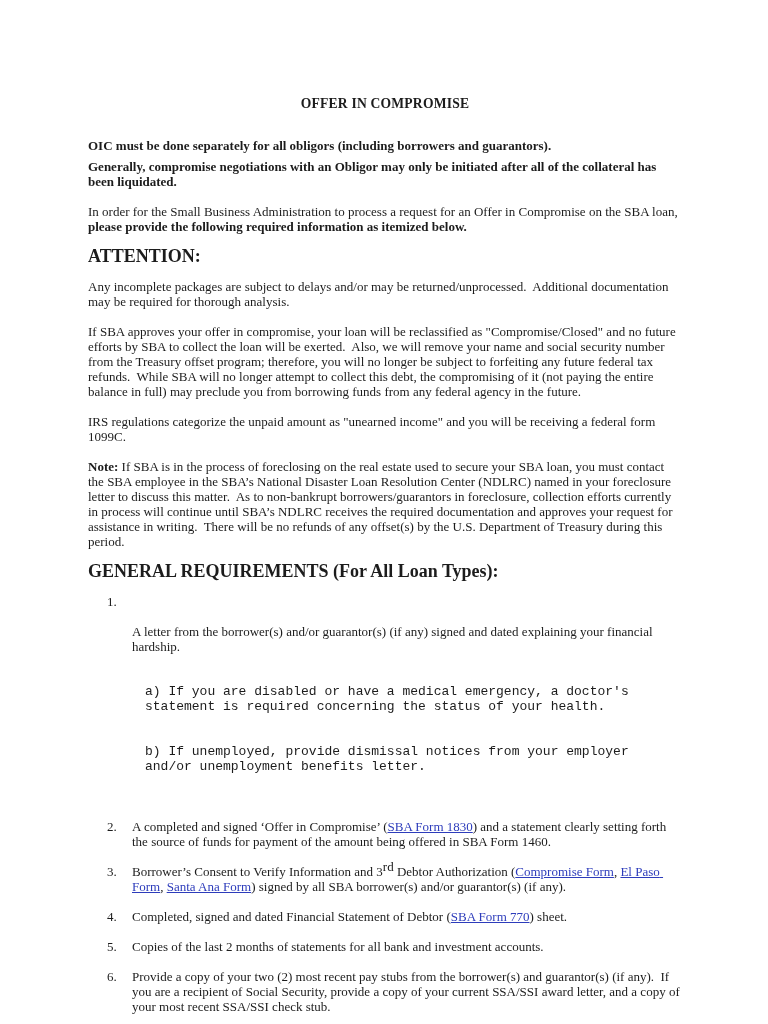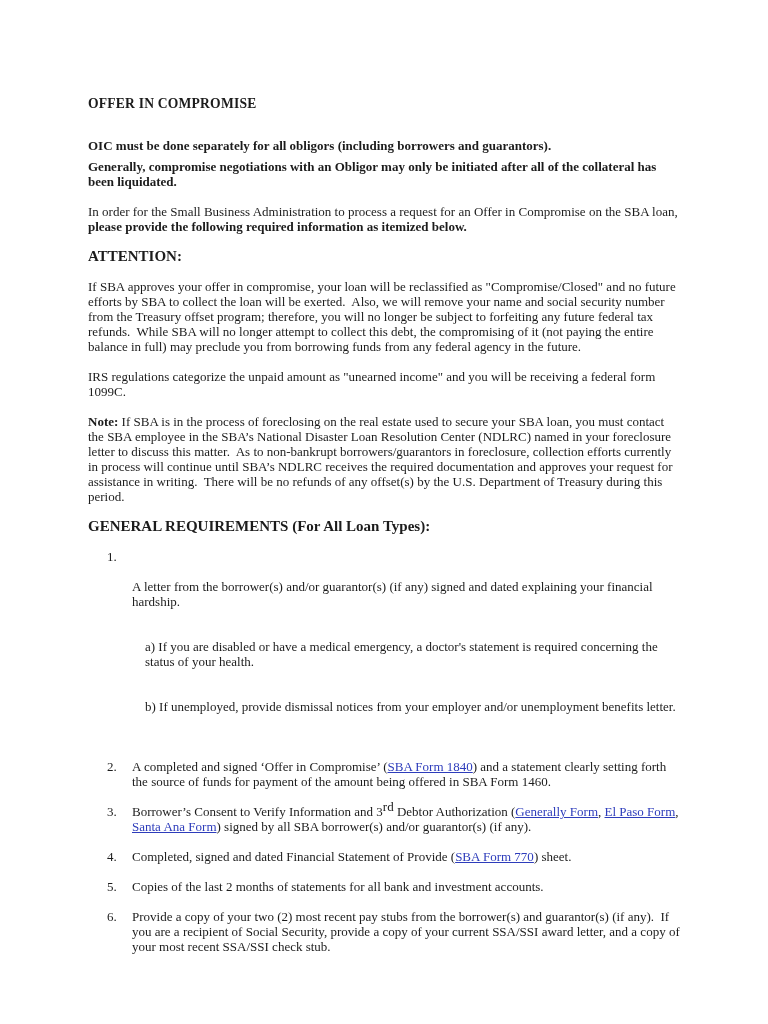--- a/index.html
+++ b/index.html
@@ -15,23 +15,24 @@
     font-size: 13px;
     line-height: 15px;
     color: var(--ink);
     overflow: hidden;
   }
   h1.doc-title {
     font-size: 13.6px;
     font-weight: bold;
     margin: 0 0 27px 0;
     letter-spacing: 0.2px;
+    text-align: center;
   }
   h2.doc-heading {
-    font-size: 15px;
+    font-size: 18px;
     font-weight: bold;
     margin: 0 0 15px 0;
   }
   p.para {
     margin: 0 0 15px 0;
     white-space: pre-wrap;
   }
   p.tight { margin-bottom: 6px; }
   .b { font-weight: bold; }
   a.doclink {
@@ -45,39 +46,40 @@
     margin: 0 0 15px 0;
   }
   .li .num {
     flex: 0 0 44px;
     padding-left: 19px;
   }
   .li .li-body {
     flex: 1;
     white-space: pre-wrap;
   }
-  .sub { margin-left: 13px; }
+  .sub { margin-left: 13px; font-family: Liberation Mono, monospace; }
   sup.ord { font-size: 13px; line-height: 0; vertical-align: super; }
 </style>
 </head>
 <body>
 
 <div class="page">
 
   <h1 class="doc-title">OFFER IN COMPROMISE</h1>
 
   <p class="para b tight">OIC must be done separately for all obligors (including borrowers and guarantors).</p>
 
   <p class="para b">Generally, compromise negotiations with an Obligor may only be initiated after all of the collateral has been liquidated.</p>
 
   <p class="para"><span>In order for the Small Business Administration to process a request for an Offer in Compromise on the SBA loan, </span><span class="b">please provide the following required information as itemized below.</span></p>
 
   <h2 class="doc-heading">ATTENTION:</h2>
 
 
+  <p class="para">Any incomplete packages are subject to delays and/or may be returned/unprocessed.  Additional documentation may be required for thorough analysis.</p>
 
   <p class="para">If SBA approves your offer in compromise, your loan will be reclassified as "Compromise/Closed" and no future efforts by SBA to collect the loan will be exerted.  Also, we will remove your name and social security number from the Treasury offset program; therefore, you will no longer be subject to forfeiting any future federal tax refunds.  While SBA will no longer attempt to collect this debt, the compromising of it (not paying the entire balance in full) may preclude you from borrowing funds from any federal agency in the future.</p>
 
   <p class="para">IRS regulations categorize the unpaid amount as "unearned income" and you will be receiving a federal form 1099C.</p>
 
   <p class="para"><span class="b">Note:</span><span> If SBA is in the process of foreclosing on the real estate used to secure your SBA loan, you must contact the SBA employee in the SBA’s National Disaster Loan Resolution Center (NDLRC) named in your foreclosure letter to discuss this matter.  As to non-bankrupt borrowers/guarantors in foreclosure, collection efforts currently in process will continue until SBA’s NDLRC receives the required documentation and approves your request for assistance in writing.  There will be no refunds of any offset(s) by the U.S. Department of Treasury during this period.</span></p>
 
   <h2 class="doc-heading">GENERAL REQUIREMENTS (For All Loan Types):</h2>
 
   <div class="list">
@@ -86,31 +88,31 @@
       <span class="num">1.</span>
       <div class="li-body">
         <div>A letter from the borrower(s) and/or guarantor(s) (if any) signed and dated explaining your financial hardship.</div>
         <div class="sub">a) If you are disabled or have a medical emergency, a doctor's statement is required concerning the status of your health.</div>
         <div class="sub">b) If unemployed, provide dismissal notices from your employer and/or unemployment benefits letter.</div>
       </div>
     </div>
 
     <div class="li">
       <span class="num">2.</span>
-      <div class="li-body"><span>A completed and signed ‘Offer in Compromise’ (</span><a class="doclink">SBA Form 1840</a><span>) and a statement clearly setting forth the source of funds for payment of the amount being offered in SBA Form 1460.</span></div>
+      <div class="li-body"><span>A completed and signed ‘Offer in Compromise’ (</span><a class="doclink">SBA Form 1830</a><span>) and a statement clearly setting forth the source of funds for payment of the amount being offered in SBA Form 1460.</span></div>
     </div>
 
     <div class="li">
       <span class="num">3.</span>
-      <div class="li-body"><span>Borrower’s Consent to Verify Information and 3</span><sup class="ord">rd</sup><span> Debtor Authorization (</span><a class="doclink">Generally Form</a><span>, </span><a class="doclink">El Paso Form</a><span>, </span><a class="doclink">Santa Ana Form</a><span>) signed by all SBA borrower(s) and/or guarantor(s) (if any).</span></div>
+      <div class="li-body"><span>Borrower’s Consent to Verify Information and 3</span><sup class="ord">rd</sup><span> Debtor Authorization (</span><a class="doclink">Compromise Form</a><span>, </span><a class="doclink">El Paso Form</a><span>, </span><a class="doclink">Santa Ana Form</a><span>) signed by all SBA borrower(s) and/or guarantor(s) (if any).</span></div>
     </div>
 
     <div class="li">
       <span class="num">4.</span>
-      <div class="li-body"><span>Completed, signed and dated Financial Statement of Provide (</span><a class="doclink">SBA Form 770</a><span>) sheet.</span></div>
+      <div class="li-body"><span>Completed, signed and dated Financial Statement of Debtor (</span><a class="doclink">SBA Form 770</a><span>) sheet.</span></div>
     </div>
 
     <div class="li">
       <span class="num">5.</span>
       <div class="li-body">Copies of the last 2 months of statements for all bank and investment accounts.</div>
     </div>
 
     <div class="li">
       <span class="num">6.</span>
       <div class="li-body">Provide a copy of your two (2) most recent pay stubs from the borrower(s) and guarantor(s) (if any).  If you are a recipient of Social Security, provide a copy of your current SSA/SSI award letter, and a copy of your most recent SSA/SSI check stub.</div>

